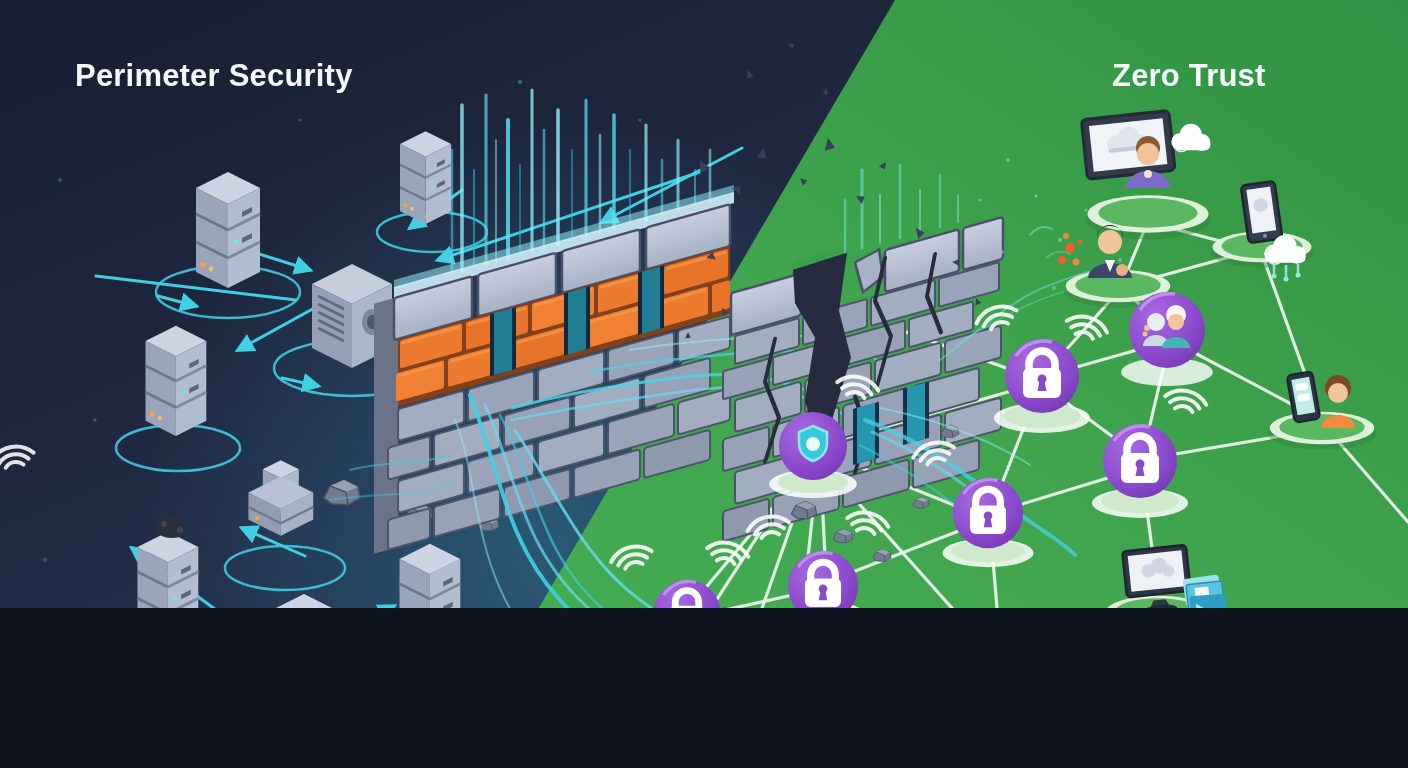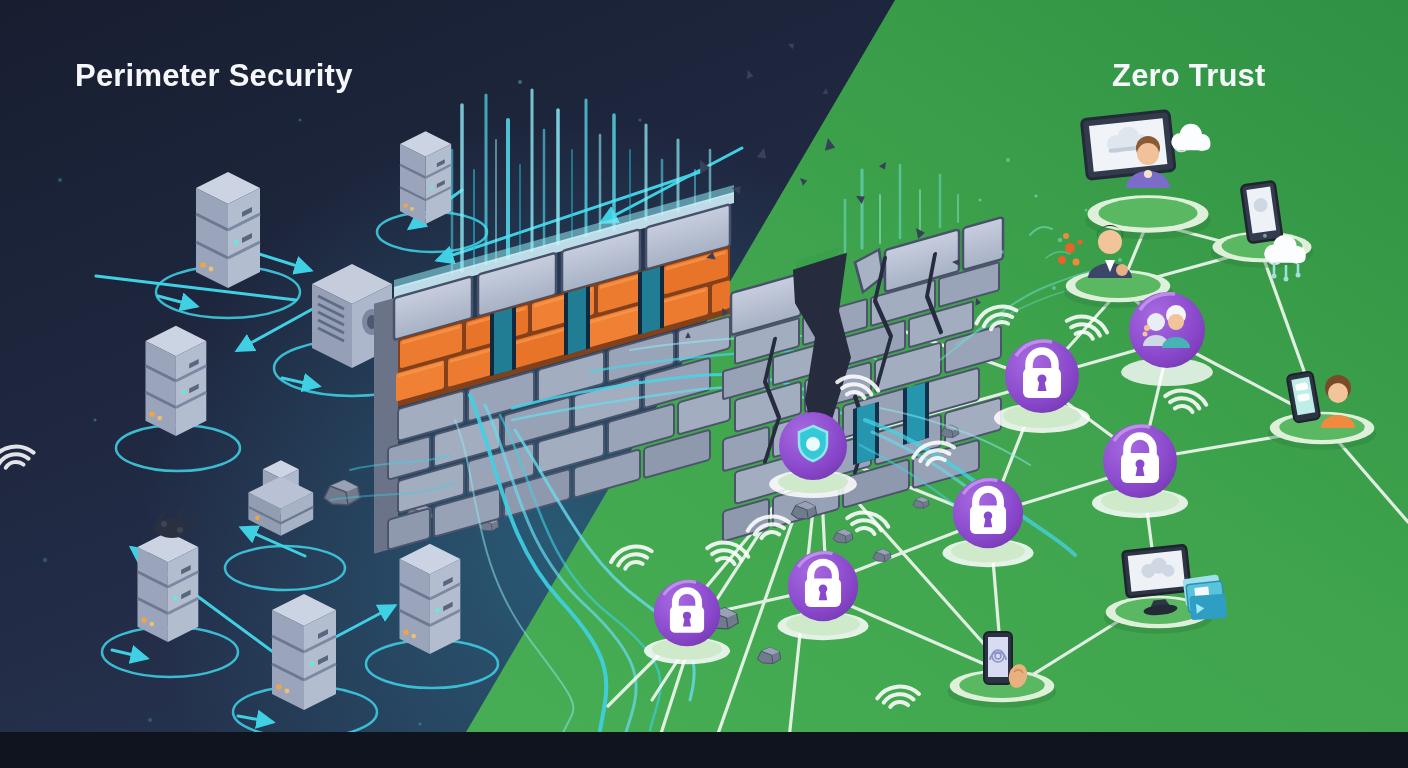--- a/index.html
+++ b/index.html
@@ -1,16 +1,16 @@
 <!DOCTYPE html>
 <html><head>
 <meta charset="utf-8">
 <style>
   html,body{margin:0;padding:0;background:#10141f;}
-  .stage{position:relative;width:1408px;height:732px;overflow:hidden;font-family:"Liberation Sans",sans-serif;}
+  .stage{position:relative;width:1408px;height:608px;overflow:hidden;font-family:"Liberation Sans",sans-serif;}
   svg{display:block;}
   .title{font-family:"Liberation Sans","DejaVu Sans",sans-serif;font-weight:bold;font-size:31px;letter-spacing:.2px;}
 </style>
 </head>
 <body>
 
 <div class="stage">
 <svg width="1408" height="768" viewBox="0 0 1408 768">
 <defs>
   <linearGradient id="gDark" x1="0" y1="0" x2="0.75" y2="1">

